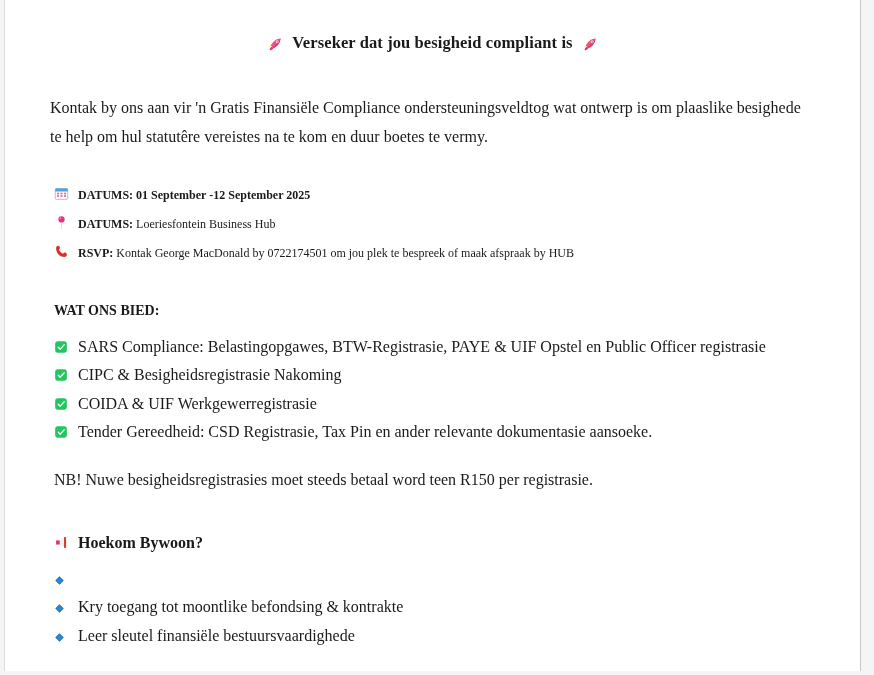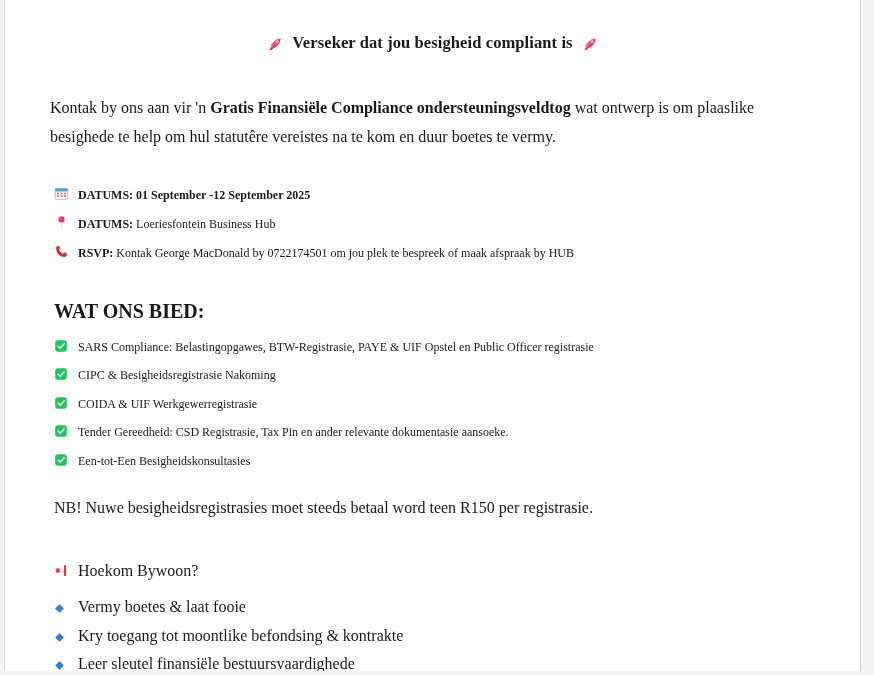--- a/index.html
+++ b/index.html
@@ -41,21 +41,21 @@
   }
   .doc-title .ico { vertical-align: -2px; margin: 0 5px; }
 
   
   .intro {
     font-size: 16px;
     line-height: 29px;
     margin: 38px 0 0 0;
     max-width: 790px;
   }
-  .intro b { font-weight: bold; text-align: center; }
+  .intro b { font-weight: normal; text-align: center; }
 
   
   .details { margin-top: 30px; }
   .detail-row {
     font-size: 12px;
     line-height: 28px;
     margin-bottom: 1px;
     display: flex;
     align-items: baseline;
     padding-left: 4px;
@@ -63,43 +63,43 @@
   .detail-row .ico {
     width: 24px;
     flex: 0 0 24px;
     display: inline-block;
   }
   .detail-row .txt { flex: 1; }
   .detail-row b { font-weight: bold; }
 
   
   .sect-head {
-    font-size: 20px;
+    font-size: 14px;
     font-weight: bold;
     margin: 31px 0 0 4px;
     line-height: 26px;
   }
   .sect-head-icon {
     font-size: 16px;
-    font-weight: normal;
+    font-weight: bold;
     margin: 36px 0 0 4px;
     line-height: 26px;
     display: flex;
     align-items: center;
   }
   .sect-head-icon .ico {
     width: 24px;
     flex: 0 0 24px;
     display: inline-block;
   }
 
   
   .check-list { margin-top: 9px; }
   .check-item {
-    font-size: 12px;
+    font-size: 16px;
     line-height: 28.5px;
     display: flex;
     align-items: baseline;
     padding-left: 4px;
   }
   .check-item .ico {
     width: 24px;
     flex: 0 0 24px;
     display: inline-block;
   }
@@ -241,29 +241,20 @@
       <div class="check-item">
         <span class="ico">
           <svg width="14" height="14" viewBox="0 0 36 36">
             <rect x="3" y="3" width="30" height="30" rx="7" fill="#22c55e"></rect>
             <path d="M11 18.5l5 5 10-11" fill="none" stroke="#ffffff" stroke-width="3.6" stroke-linecap="round" stroke-linejoin="round"></path>
           </svg>
         </span>
         <span>Tender Gereedheid: CSD Registrasie, Tax Pin en ander relevante dokumentasie aansoeke.</span>
       </div>
 
-      <div class="check-item">
-        <span class="ico">
-          <svg width="14" height="14" viewBox="0 0 36 36">
-            <rect x="3" y="3" width="30" height="30" rx="7" fill="#22c55e"></rect>
-            <path d="M11 18.5l5 5 10-11" fill="none" stroke="#ffffff" stroke-width="3.6" stroke-linecap="round" stroke-linejoin="round"></path>
-          </svg>
-        </span>
-        <span>Een-tot-Een Besigheidskonsultasies</span>
-      </div>
 
 
     </div>
 
     <div class="note-line">NB! Nuwe besigheidsregistrasies moet steeds betaal word teen R150 per registrasie.</div>
 
     <div class="sect-head-icon">
       <span class="ico">
         <svg width="15" height="15" viewBox="0 0 36 36">
           <rect x="5" y="13" width="9" height="10" fill="#e0316e"></rect>
@@ -276,21 +267,20 @@
 
     <div class="bullet-list">
 
       <div class="bullet-item">
         <span class="ico">
           <svg width="11" height="11" viewBox="0 0 36 36">
             <path d="M18 4 32 18 18 32 4 18z" fill="#1f6fb8"></path>
             <path d="M18 7.5 28.5 18 18 28.5 7.5 18z" fill="#2a86d6"></path>
           </svg>
         </span>
-        <span>Vermy boetes &amp; laat fooie</span>
       </div>
 
       <div class="bullet-item">
         <span class="ico">
           <svg width="11" height="11" viewBox="0 0 36 36">
             <path d="M18 4 32 18 18 32 4 18z" fill="#1f6fb8"></path>
             <path d="M18 7.5 28.5 18 18 28.5 7.5 18z" fill="#2a86d6"></path>
           </svg>
         </span>
         <span>Kry toegang tot moontlike befondsing &amp; kontrakte</span>

